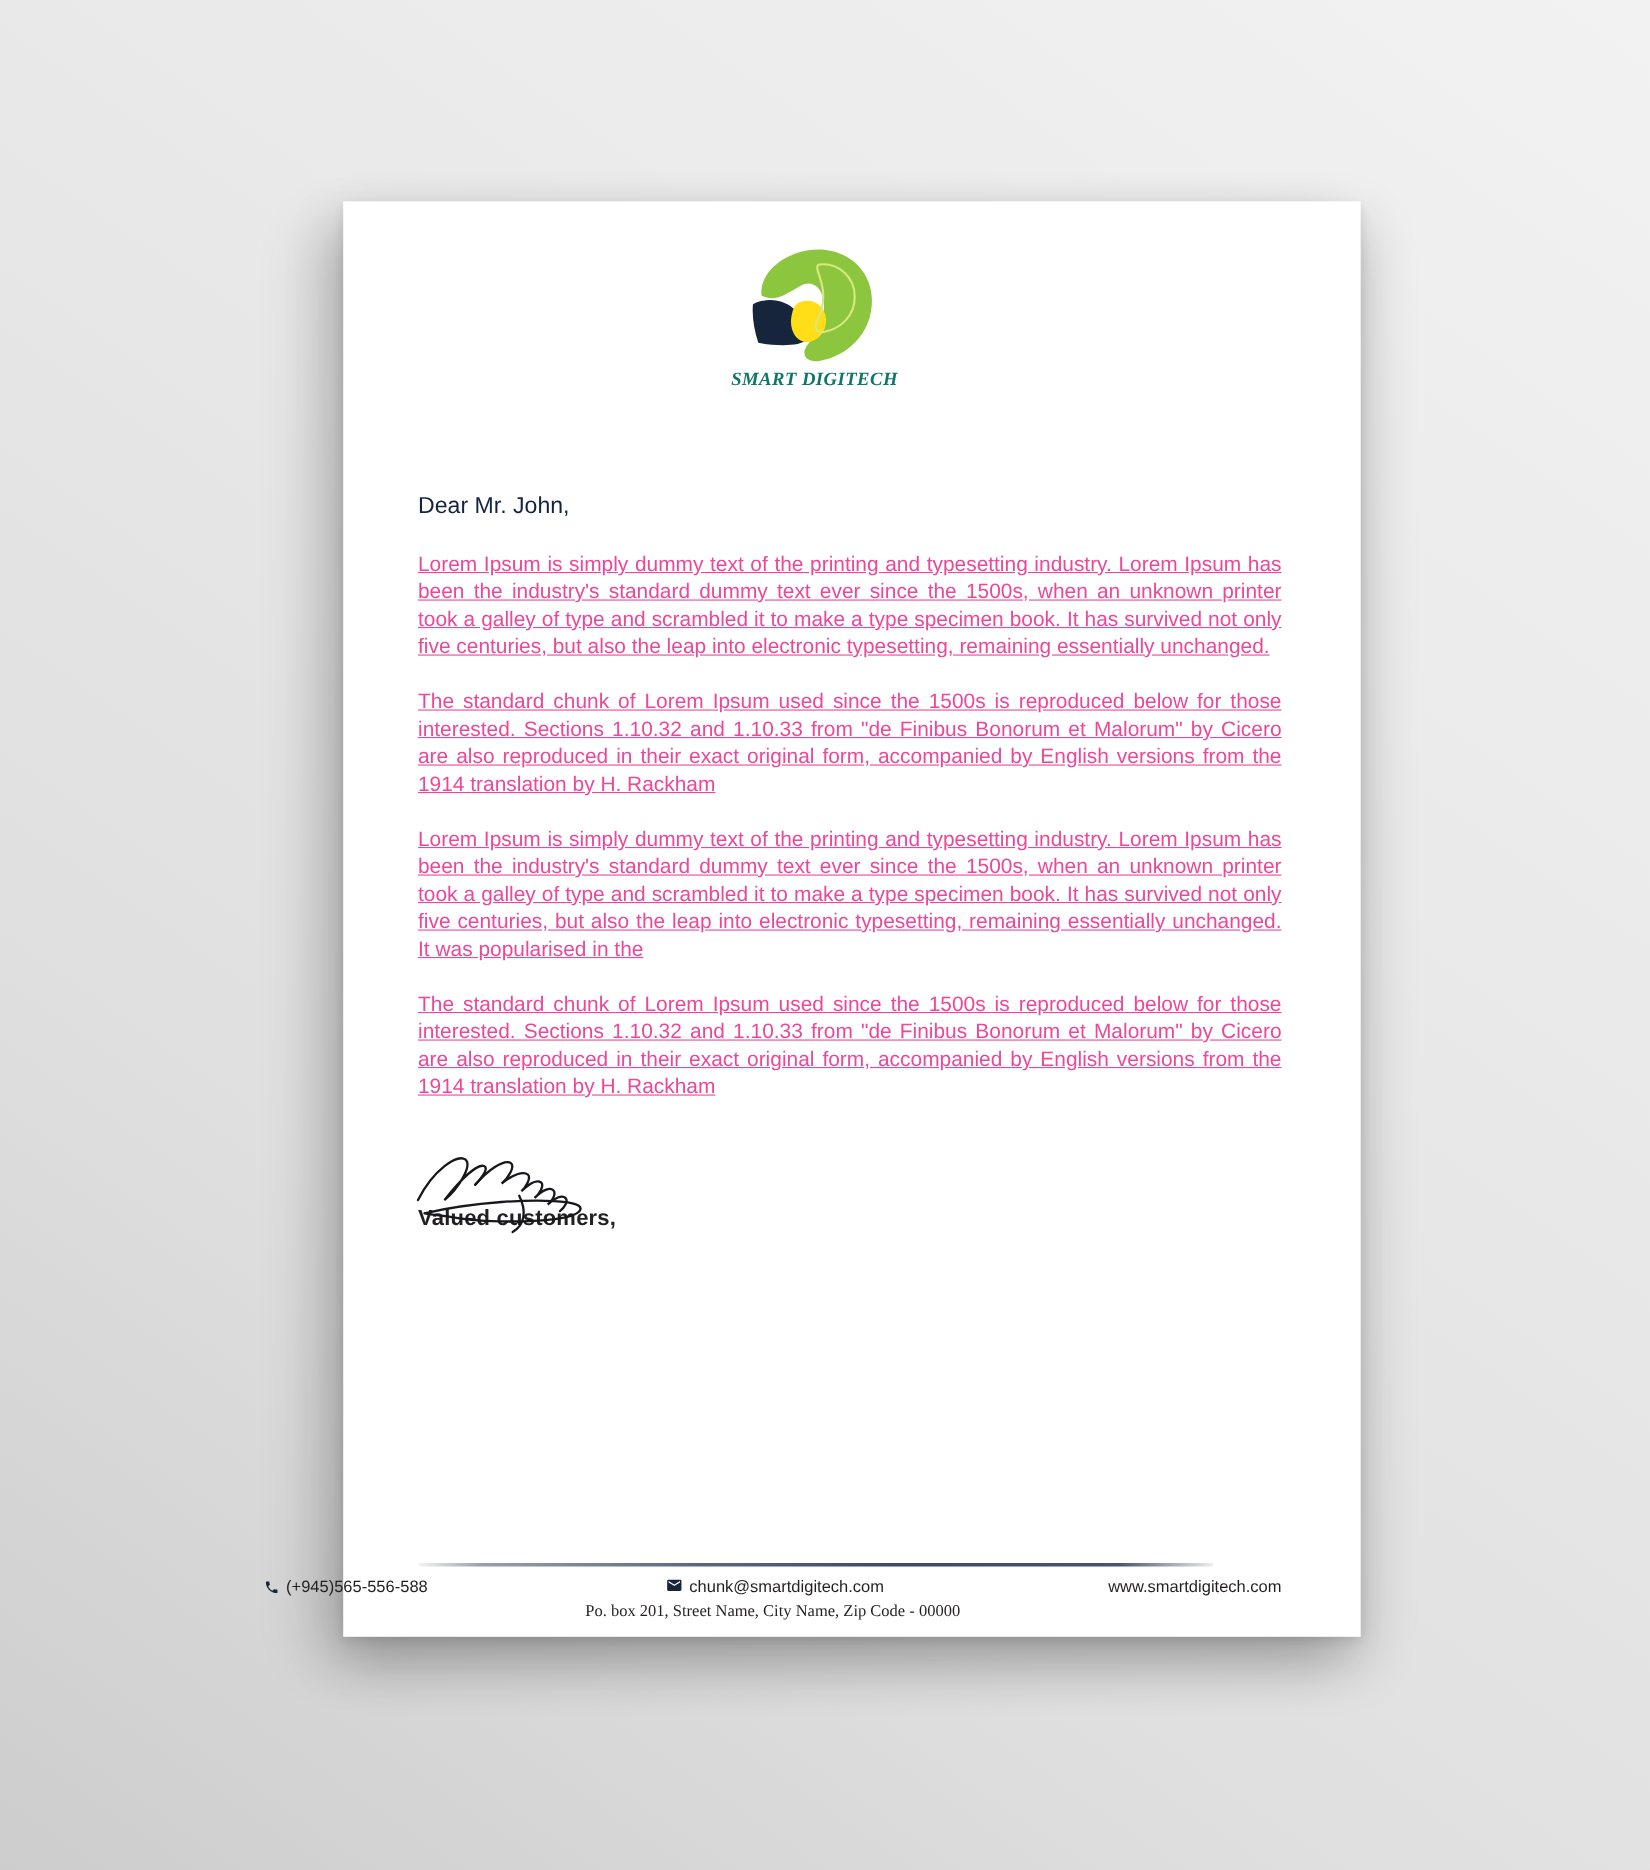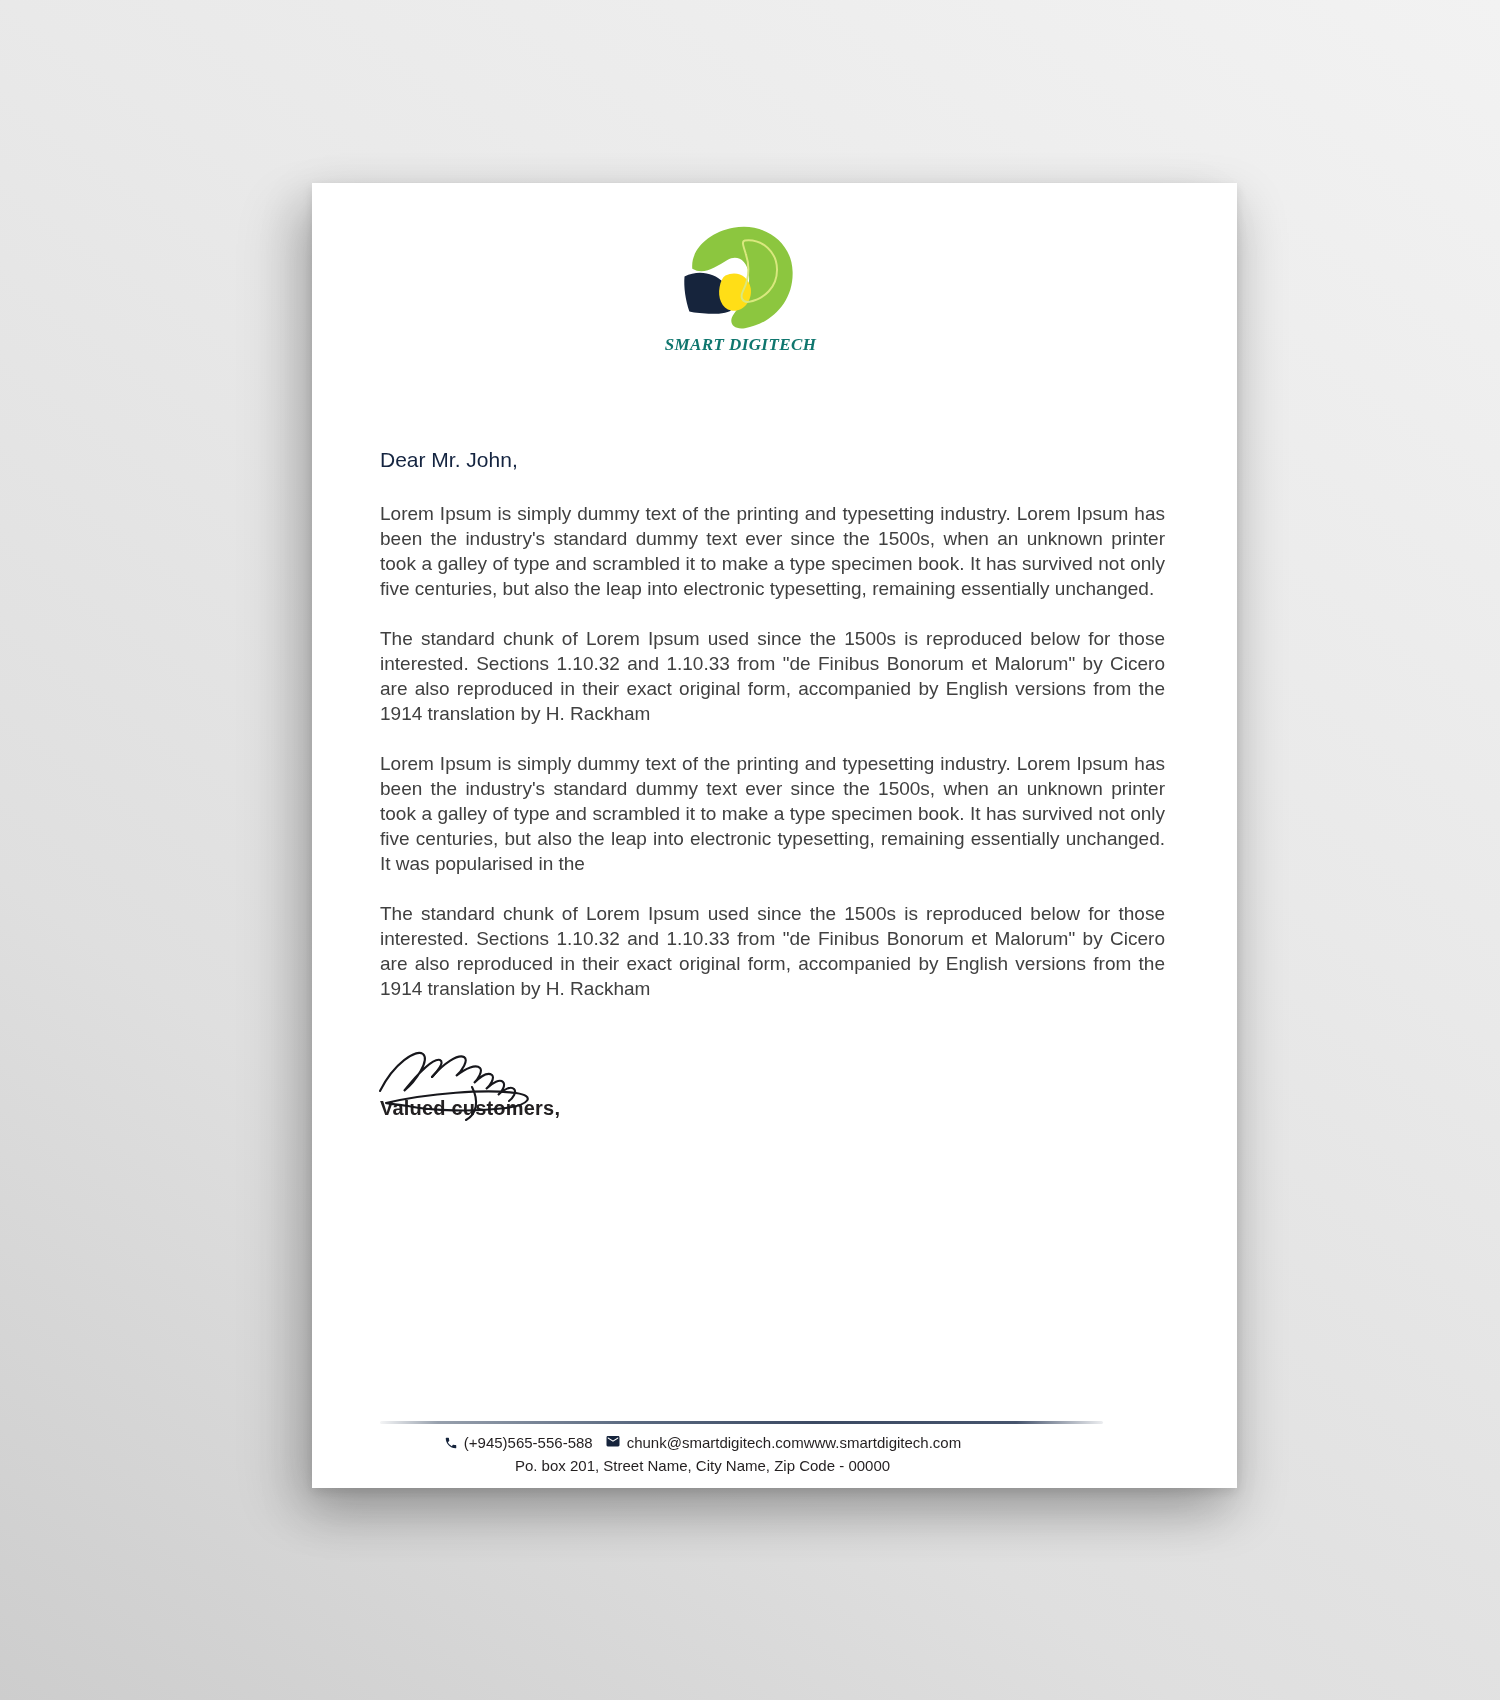--- a/index.html
+++ b/index.html
@@ -43,23 +43,24 @@
     color: #142440;
   }
   .body-text {
     position: absolute;
     left: 68px; top: 318px;
     width: 785px;
   }
   .body-text p {
     font-size: 19px;
     line-height: 25px;
-    color: #404040;
+    color: #ec4899;
     text-align: justify;
     margin: 0 0 25px 0;
+    text-decoration: underline;
   }
   .signature-block { position: absolute; left: 62px; top: 862px; width: 260px; height: 130px; }
   .signature-svg { position: absolute; left: 0; top: 0; width: 178px; height: 80px; z-index: 2; }
   .signoff {
     position: absolute;
     left: 6px; top: 52px;
     font-size: 20px;
     font-weight: 700;
     color: #232021;
     letter-spacing: 0.2px;
@@ -76,38 +77,39 @@
       #5a6980 35%,
       #3c4a63 60%,
       #46546d 88%,
       rgba(70,84,109,0.10) 100%);
     border-radius: 2px;
   }
   .footer-contact {
     position: absolute;
     left: 0; top: 1251px;
     width: 100%;
-    display: flex; justify-content: center; align-items: center;
+    display: flex; justify-content: space-between; align-items: center;
     transform: translateX(-72px);
     font-size: 15px;
     color: #231f20;
   }
   .footer-contact .icon { display: inline-block; vertical-align: middle; }
   .contact-item { display: flex; align-items: center; }
   .contact-item + .contact-item { margin-left: 12px; }
   .contact-item .icon { margin-right: 6px; }
   .website { }
   .footer-address {
     position: absolute;
     left: 0; top: 1274px;
     width: 100%;
     text-align: center;
     transform: translateX(-72px);
     font-size: 15px;
     color: #231f20;
+    font-family: Liberation Serif, serif;
   }
 </style>
 </head>
 <body>
 
 <div class="paper">
 
   <div class="logo-block">
     <svg class="logo-mark" viewBox="0 0 120 115" aria-hidden="true">
 

